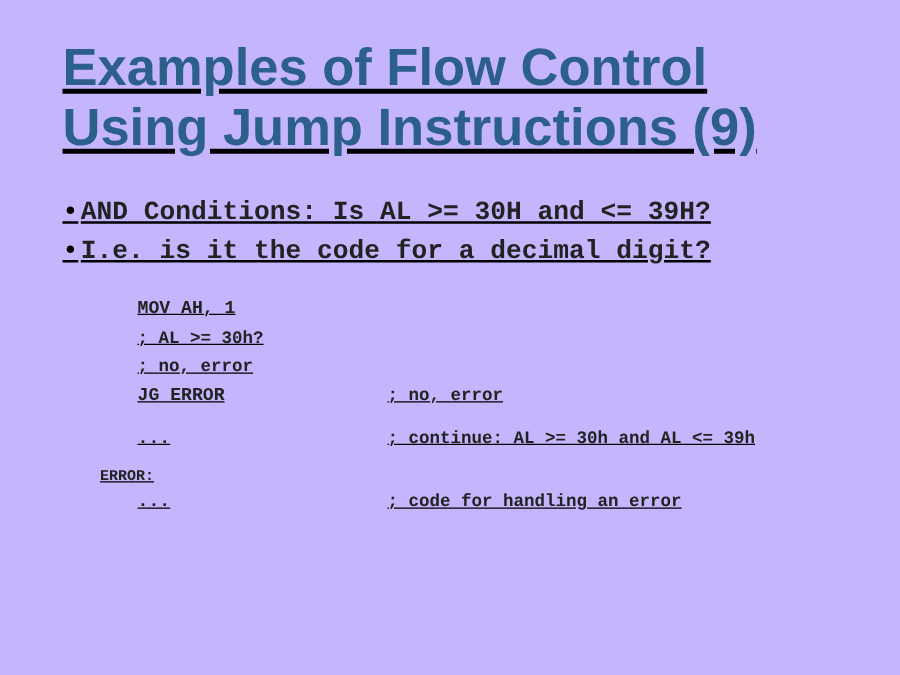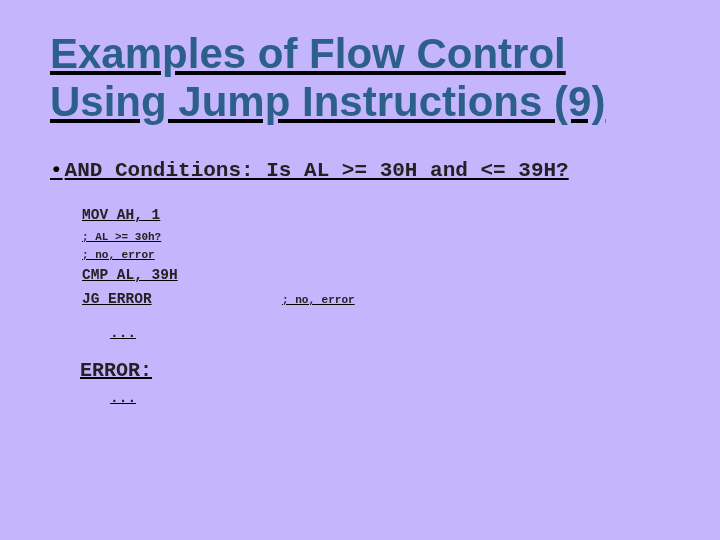--- a/index.html
+++ b/index.html
@@ -44,21 +44,21 @@
       line-height: 1.5;
       font-weight: bold;
     }
 
     .bullet-line .bullet {
       color: #000;
       margin-right: 2px;
     }
 
     .code-block {
-      margin-left: 32px;
+      margin-left: 60px;
       margin-top: 10px;
       margin-bottom: 10px;
     }
 
     .code-line {
       display: flex;
       align-items: baseline;
       font-family: 'Courier New', Courier, monospace;
       font-size: 14.5px;
       color: #222;
@@ -67,21 +67,21 @@
     }
 
     .code-instruction {
       min-width: 200px;
       display: inline-block;
     }
 
     .code-comment {
       color: #222;
       font-family: 'Courier New', Courier, monospace;
-      font-size: 11px;
+      font-size: 14px;
       font-weight: bold;
     }
 
     .continue-line {
       display: flex;
       align-items: baseline;
       font-family: 'Courier New', Courier, monospace;
       font-size: 14.5px;
       color: #222;
       line-height: 1.65;
@@ -91,21 +91,21 @@
       margin-bottom: 4px;
     }
 
     .error-section {
       margin-left: 30px;
       margin-top: 8px;
     }
 
     .error-label {
       font-family: 'Courier New', Courier, monospace;
-      font-size: 20px;
+      font-size: 12px;
       font-weight: bold;
       color: #222;
       line-height: 1.65;
     }
 
     .error-code-line {
       display: flex;
       align-items: baseline;
       font-family: 'Courier New', Courier, monospace;
       font-size: 14.5px;
@@ -122,46 +122,50 @@
 
   <div class="title">
     <span>Examples of Flow Control</span><br>
     <span>Using Jump Instructions (9)</span>
   </div>
 
   <div class="bullet-points">
     <div class="bullet-line">
       <span class="bullet">•</span><span>AND Conditions:  Is AL &gt;= 30H and &lt;= 39H?</span>
     </div>
+    <div class="bullet-line">
+      <span class="bullet">•</span><span>I.e. is it the code for a decimal digit?</span>
+    </div>
   </div>
 
   <div class="code-block">
     <div class="code-line">
       <span class="code-instruction">MOV AH, 1</span>
       <span class="code-comment"></span>
     </div>
     <div class="code-line">
       <span class="code-comment">; AL &gt;= 30h?</span>
     </div>
     <div class="code-line">
       <span class="code-comment">; no, error</span>
     </div>
     <div class="code-line">
-      <span class="code-instruction">CMP AL, 39H</span>
     </div>
     <div class="code-line">
       <span class="code-instruction">JG ERROR</span>
       <span class="code-comment">; no, error</span>
     </div>
   </div>
 
   <div class="continue-line">
     <span class="code-instruction">...</span>
+    <span class="code-comment">; continue: AL &gt;= 30h and AL &lt;= 39h</span>
   </div>
 
   <div class="error-section">
     <div class="error-label">ERROR:</div>
     <div class="error-code-line">
       <span class="code-instruction">...</span>
+      <span class="code-comment">; code for handling an error</span>
     </div>
   </div>
 
 </div>
 
 </body></html>

